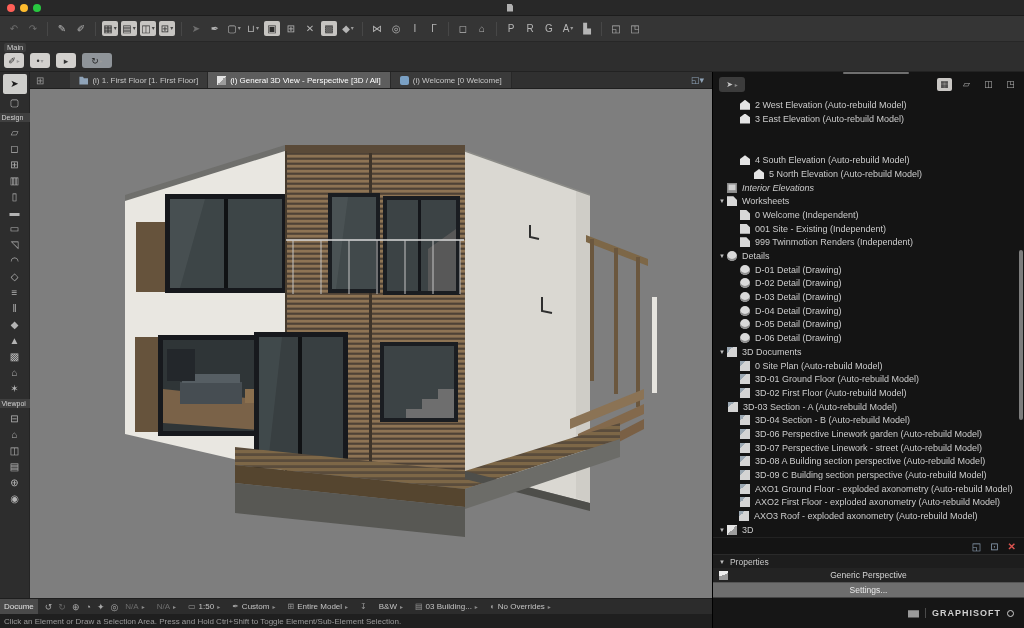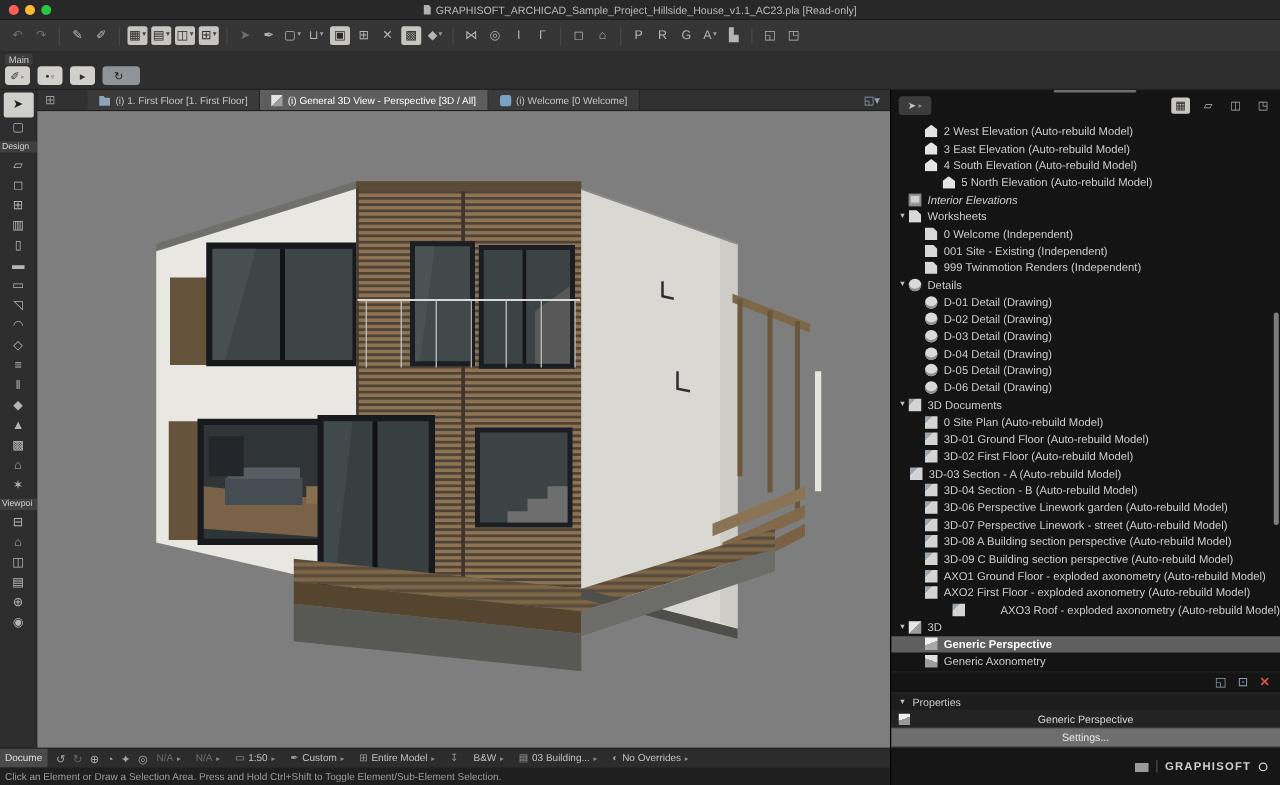--- a/index.html
+++ b/index.html
@@ -107,21 +107,21 @@
 <body>
 
 <div class="app">
 
   <div class="titlebar">
     <div class="lights">
       <span class="light" style="background:#ff5f57"></span>
       <span class="light" style="background:#febc2e"></span>
       <span class="light" style="background:#28c840"></span>
     </div>
-    <div class="title"><span class="doc-ic"></span><span>GRAPHISOFT_ARCHICAD_Sample_Project_Hillside_House_v1.1_AC23.pla [Read-only]</span></div>
+    <div class="title"><span class="doc-ic"></span></div>
   </div>
 
   <div class="toolbar">
     <div style="display:flex;align-items:center;gap:3px;">
         <div class="tb-icon dim">↶</div>
         <div class="tb-icon dim">↷</div>
         <div class="tb-sep"></div>
         <div class="tb-icon">✎</div>
         <div class="tb-icon">✐</div>
         <div class="tb-sep"></div>
@@ -395,21 +395,21 @@
             <div class="trow" style="padding-left: 17px;">
               <span class="tri"></span>
               <span class="ticon ti-elevation"></span>
               <span class="tlbl">2 West Elevation (Auto-rebuild Model)</span>
             </div>
             <div class="trow" style="padding-left: 17px;">
               <span class="tri"></span>
               <span class="ticon ti-elevation"></span>
               <span class="tlbl">3 East Elevation (Auto-rebuild Model)</span>
             </div>
-            <div class="trow" style="padding-left: 17px;">
+            <div class="trow" style="padding-left: 17px; margin-top: 28px;">
               <span class="tri"></span>
               <span class="ticon ti-elevation"></span>
               <span class="tlbl">4 South Elevation (Auto-rebuild Model)</span>
             </div>
             <div class="trow" style="padding-left: 31px;">
               <span class="tri"></span>
               <span class="ticon ti-elevation"></span>
               <span class="tlbl">5 North Elevation (Auto-rebuild Model)</span>
             </div>
             <div class="trow" style="padding-left: 4px; font-style: italic;">
@@ -525,21 +525,21 @@
             <div class="trow" style="padding-left: 17px;">
               <span class="tri"></span>
               <span class="ticon ti-doc3d"></span>
               <span class="tlbl">AXO1 Ground Floor - exploded axonometry (Auto-rebuild Model)</span>
             </div>
             <div class="trow" style="padding-left: 17px;">
               <span class="tri"></span>
               <span class="ticon ti-doc3d"></span>
               <span class="tlbl">AXO2 First Floor - exploded axonometry (Auto-rebuild Model)</span>
             </div>
-            <div class="trow" style="padding-left: 16px; justify-content: space-between;">
+            <div class="trow" style="padding-left: 16px;">
               <span class="tri"></span>
               <span class="ticon ti-doc3d"></span>
               <span class="tlbl">AXO3 Roof - exploded axonometry (Auto-rebuild Model)</span>
             </div>
             <div class="trow" style="padding-left: 4px;">
               <span class="tri">▼</span>
               <span class="ticon ti-cube"></span>
               <span class="tlbl">3D</span>
             </div>
             <div class="trow sel" style="padding-left: 17px;">

